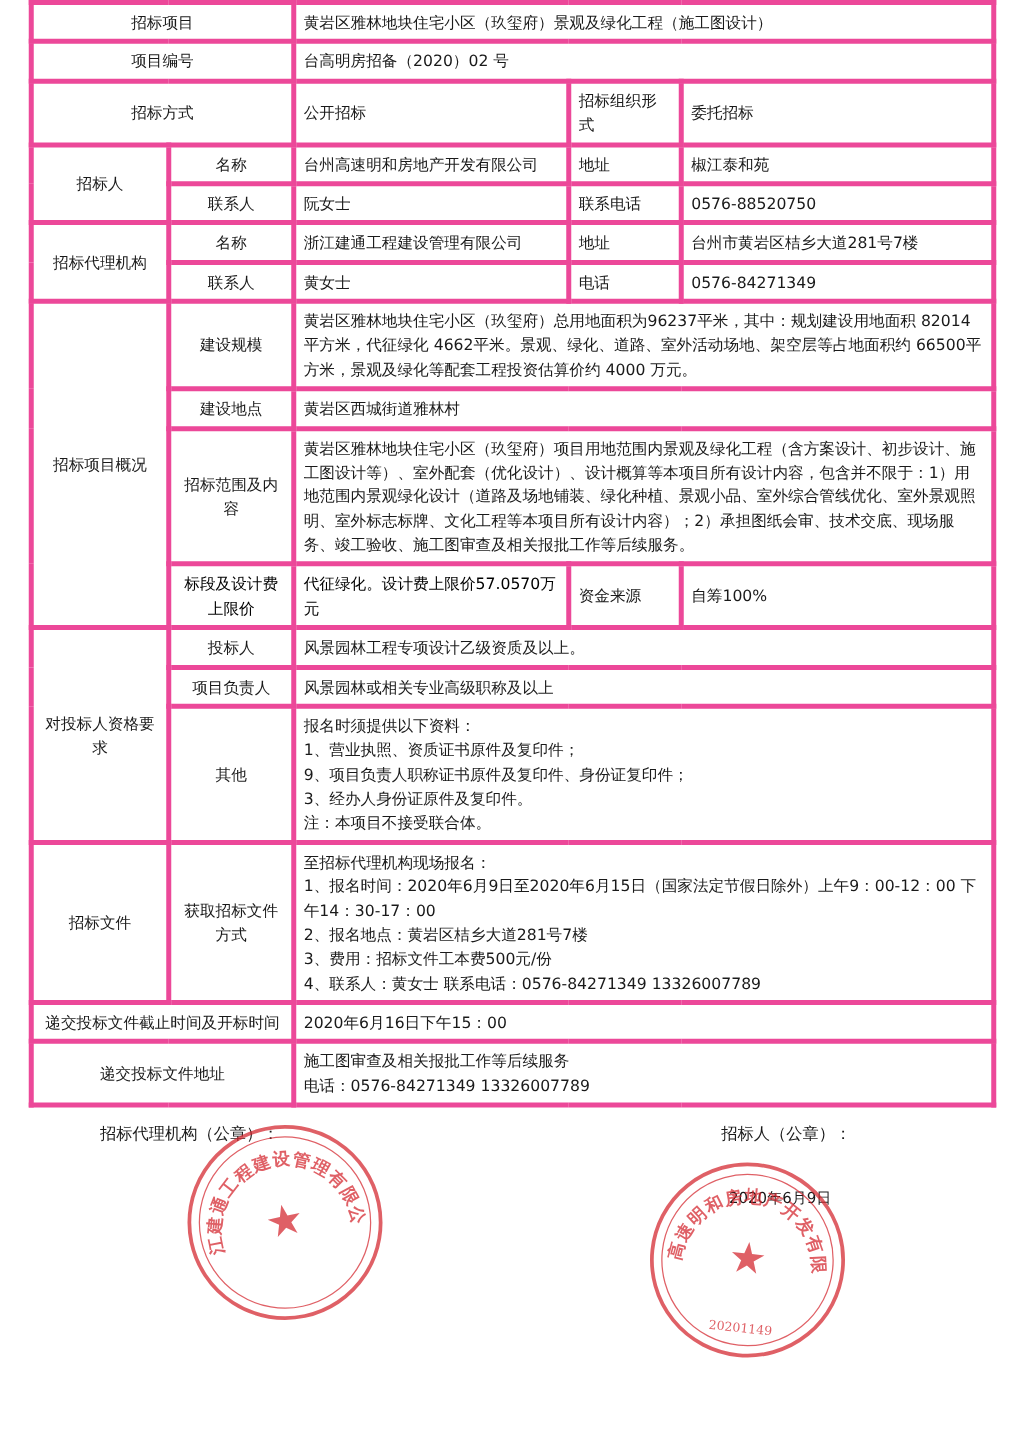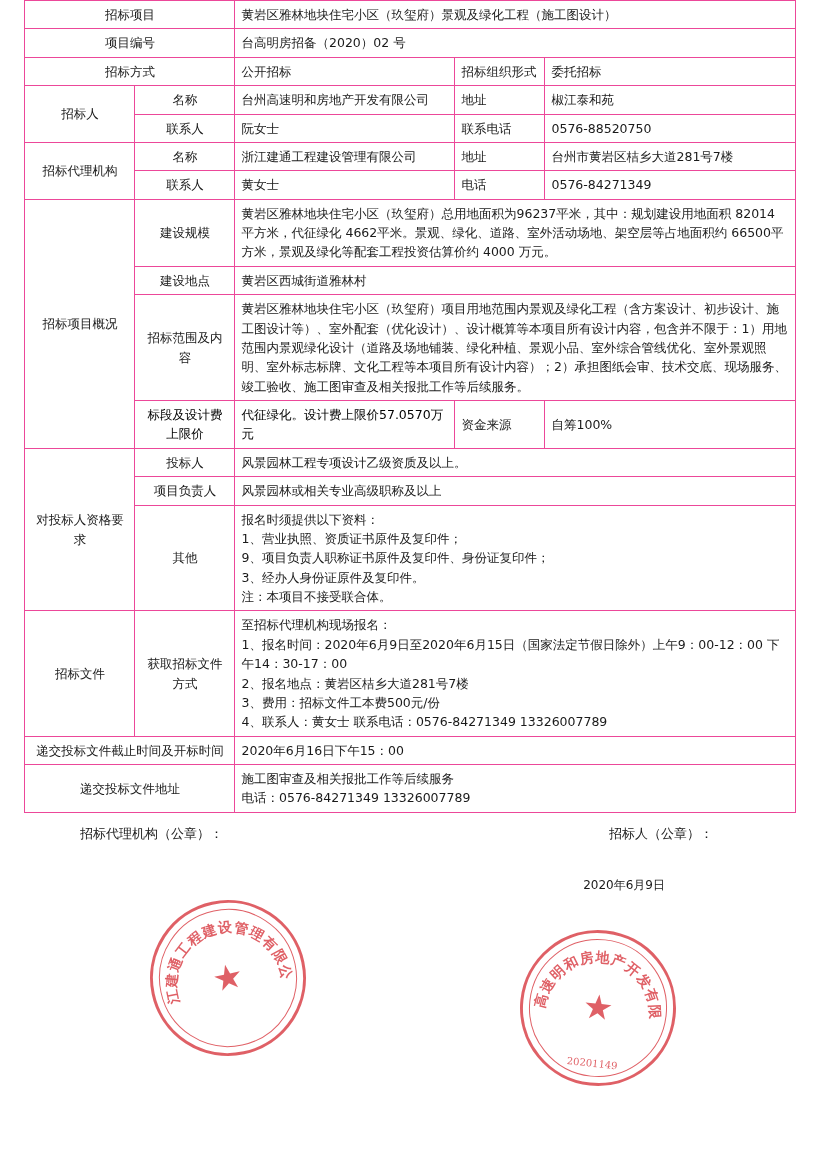--- a/index.html
+++ b/index.html
@@ -30,21 +30,21 @@
     margin: 96px 0 16px 0;
     font-family: "DejaVu Serif", "Liberation Serif", serif;
   }
   table.main {
     border-collapse: collapse;
     width: 770px;
     margin: 0 auto;
     table-layout: fixed;
   }
   table.main td {
-    border: 1px solid #ec4899;
+    border: 4px solid #ec4899;
     padding: 4px 6px;
     font-size: 12.5px;
     line-height: 1.55;
     vertical-align: middle;
     word-break: break-all;
   }
   .c-label {
     text-align: center;
     vertical-align: middle;
   }
@@ -140,21 +140,21 @@
     display: flex;
     justify-content: space-between;
     font-size: 13px;
     position: relative;
     gap: 44px;
   }
   .sign-left {
     margin-left: 55px;
   }
   .sign-right {
-    margin-right: 82px;
+    margin-right: 114px;
     font-family: Liberation Mono, monospace;
   }
   .date-row {
     width: 770px;
     margin: 34px auto 0 auto;
     text-align: right;
     padding-right: 130px;
     font-size: 12px;
     box-sizing: border-box;
   }

